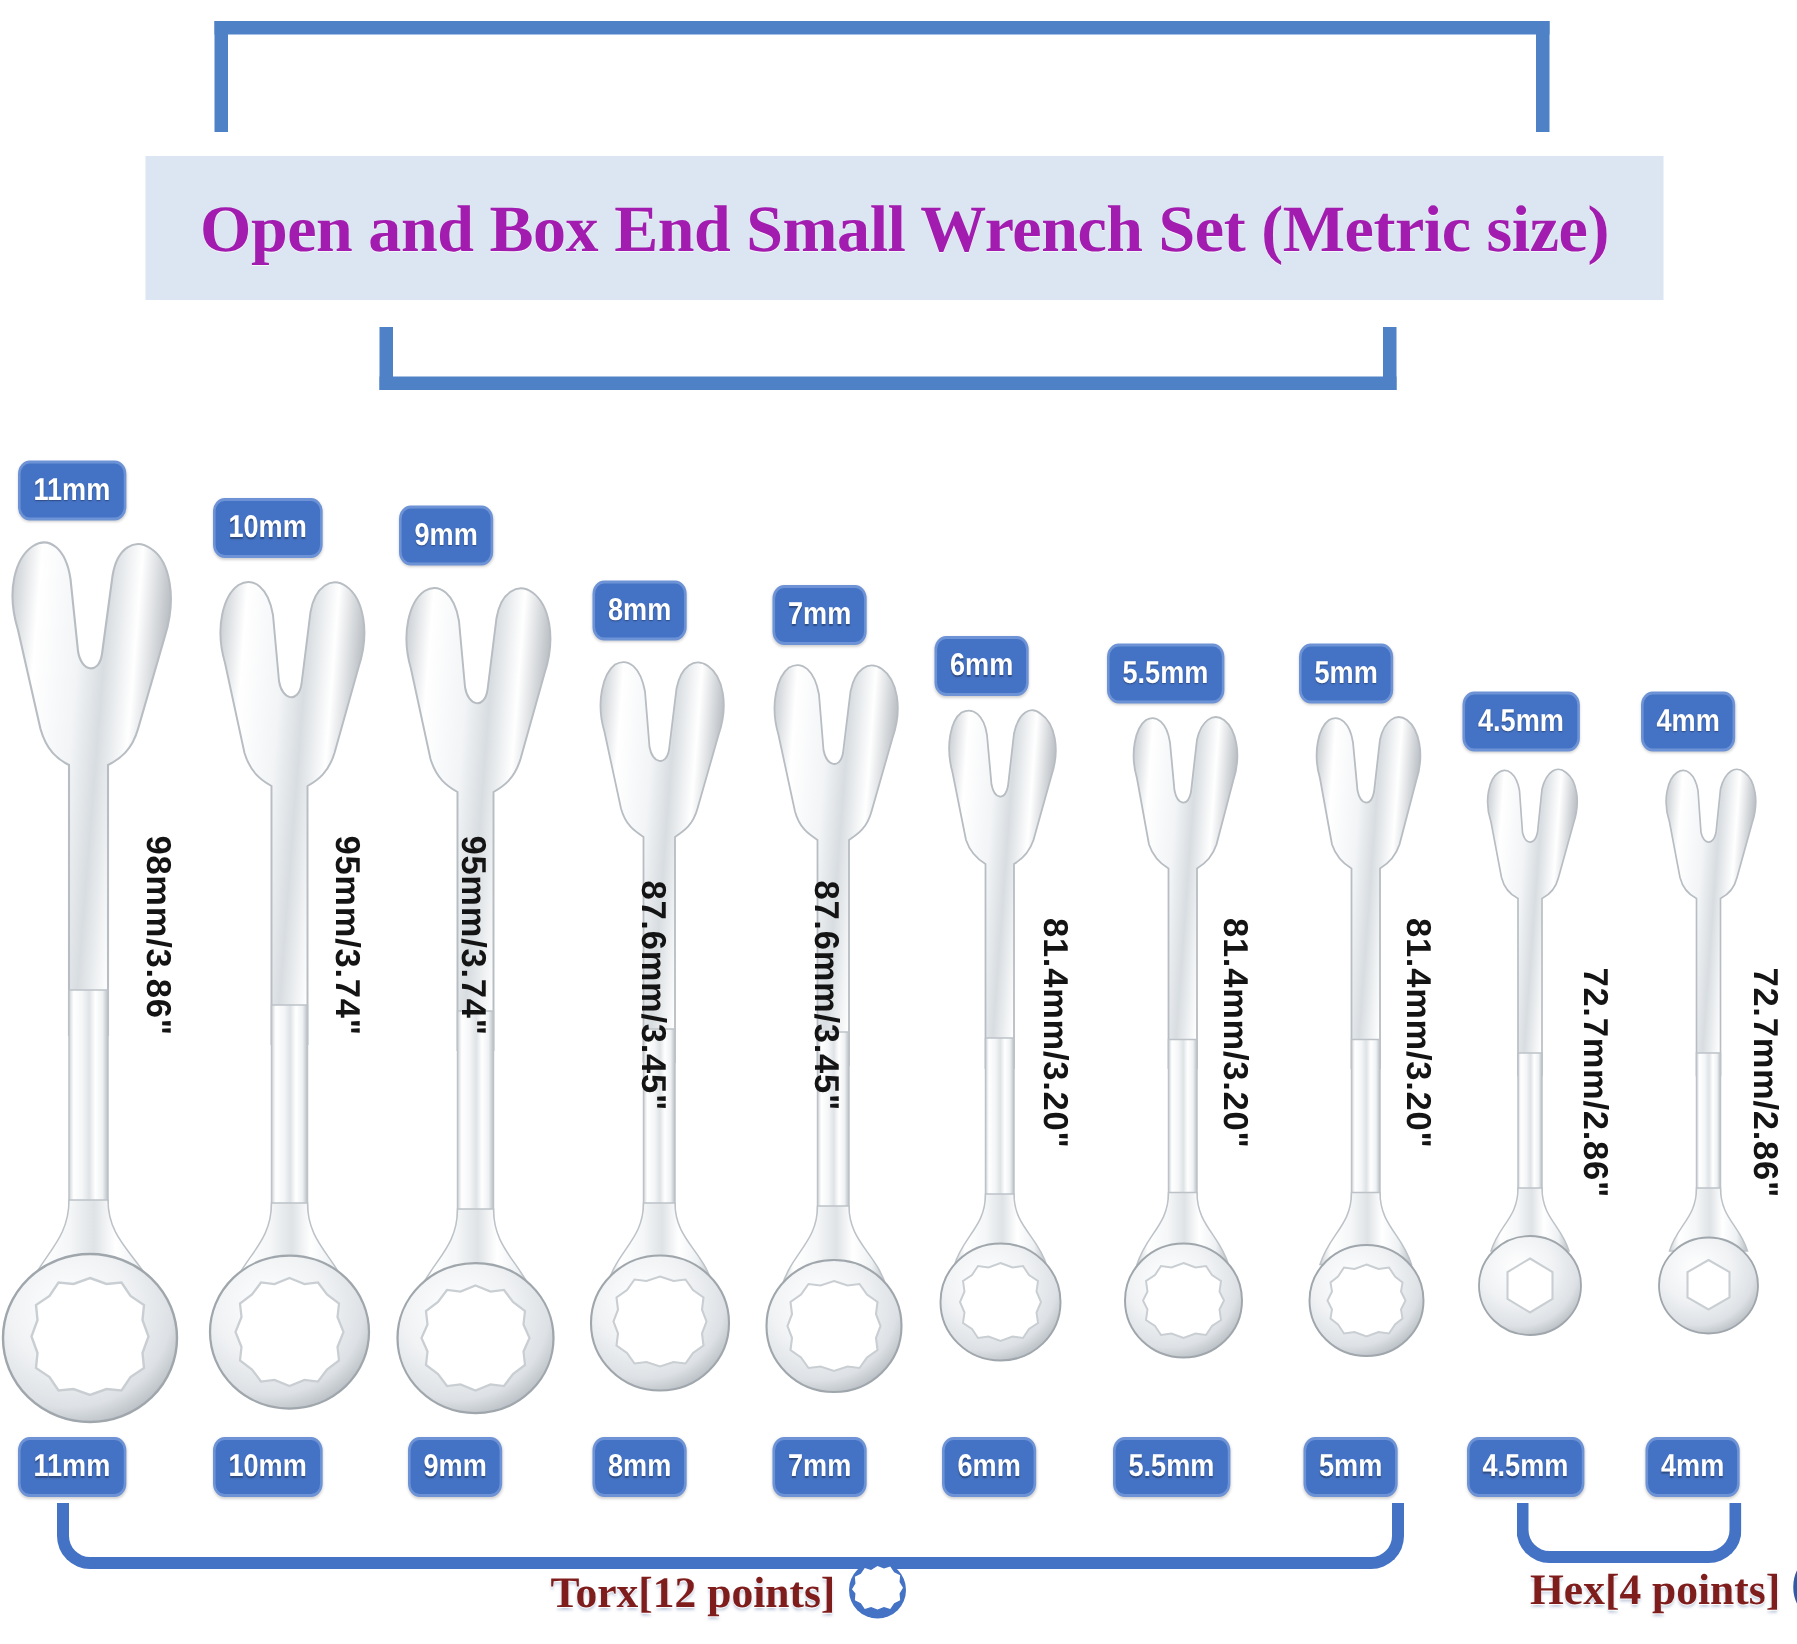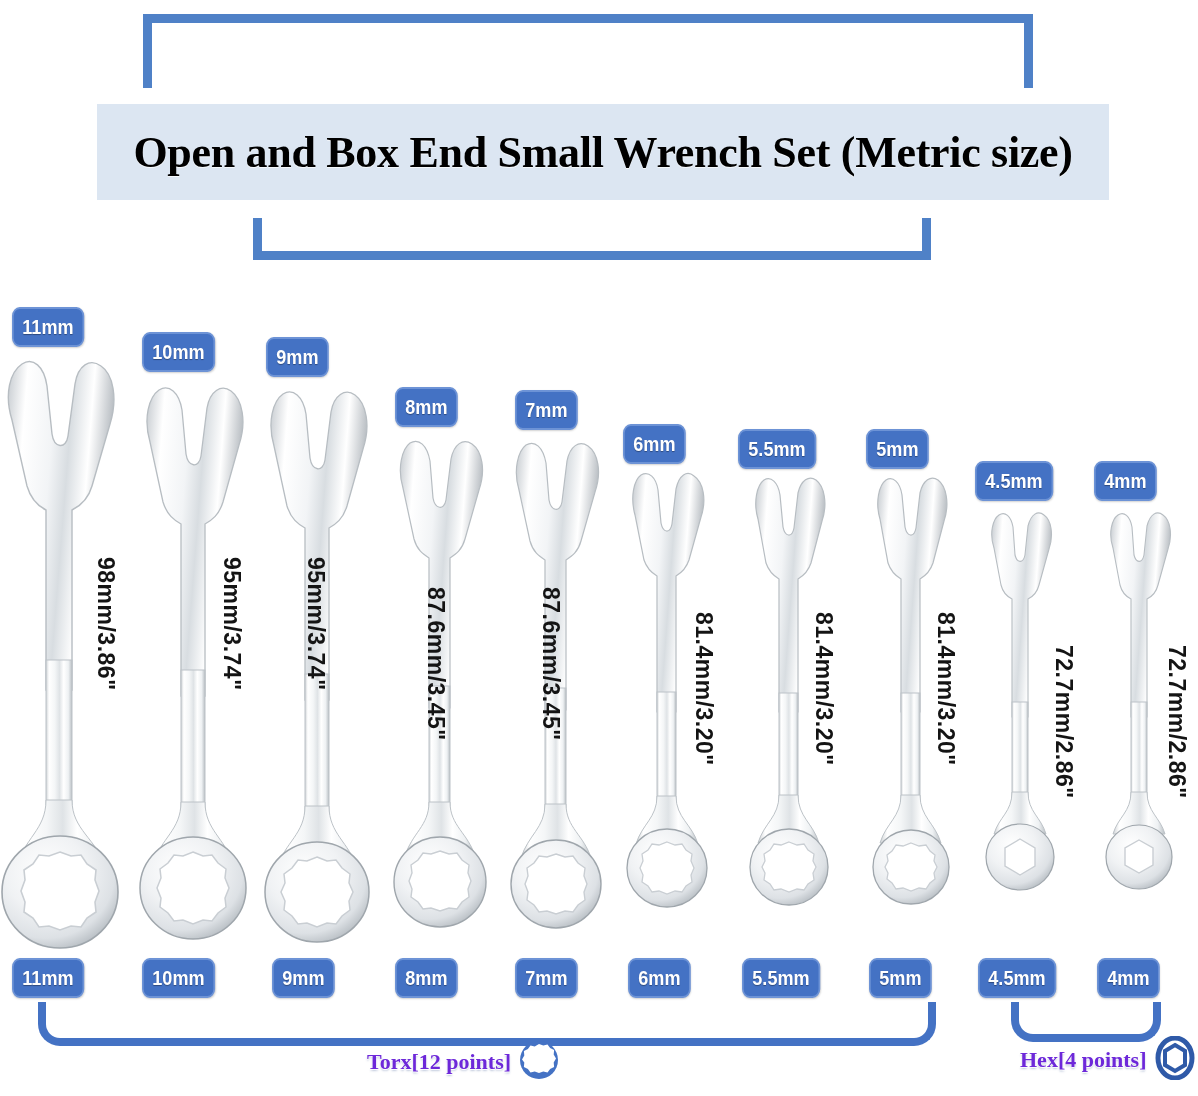--- a/index.html
+++ b/index.html
@@ -27,21 +27,21 @@
     position:absolute;
     left:97px;top:104px;width:1012px;height:96px;
     background:#dce6f2;
     display:flex;align-items:center;justify-content:center;
   }
   .title-text{
     font-family:"Liberation Serif", serif;
     font-weight:bold;
     font-size:44px;
     letter-spacing:-0.3px;
-    color:#000000;
+    color:#a21caf;
     white-space:nowrap;
     text-shadow:0 1px 0 rgba(255,255,255,.7);
   }
 
   
   .bottom-bracket{
     position:absolute;
     left:253px;top:218px;width:678px;height:42px;
     border:9px solid #4f81c7;
     border-top:none;
@@ -97,22 +97,22 @@
   }
 
   
   .legend{
     position:absolute;
     display:flex;align-items:center;gap:8px;
   }
   .legend-text{
     font-family:"Liberation Serif", serif;
     font-weight:bold;
-    font-size:22px;
-    color:#6d28d9;
+    font-size:29px;
+    color:#7f1d1d;
     white-space:nowrap;
     text-shadow:0 1px 0 rgba(255,255,255,.85), 0 2px 2px rgba(120,140,180,.45);
   }
 </style>
 </head>
 <body>
 
 <div id="stage">
 
   <div class="top-bracket"></div>

